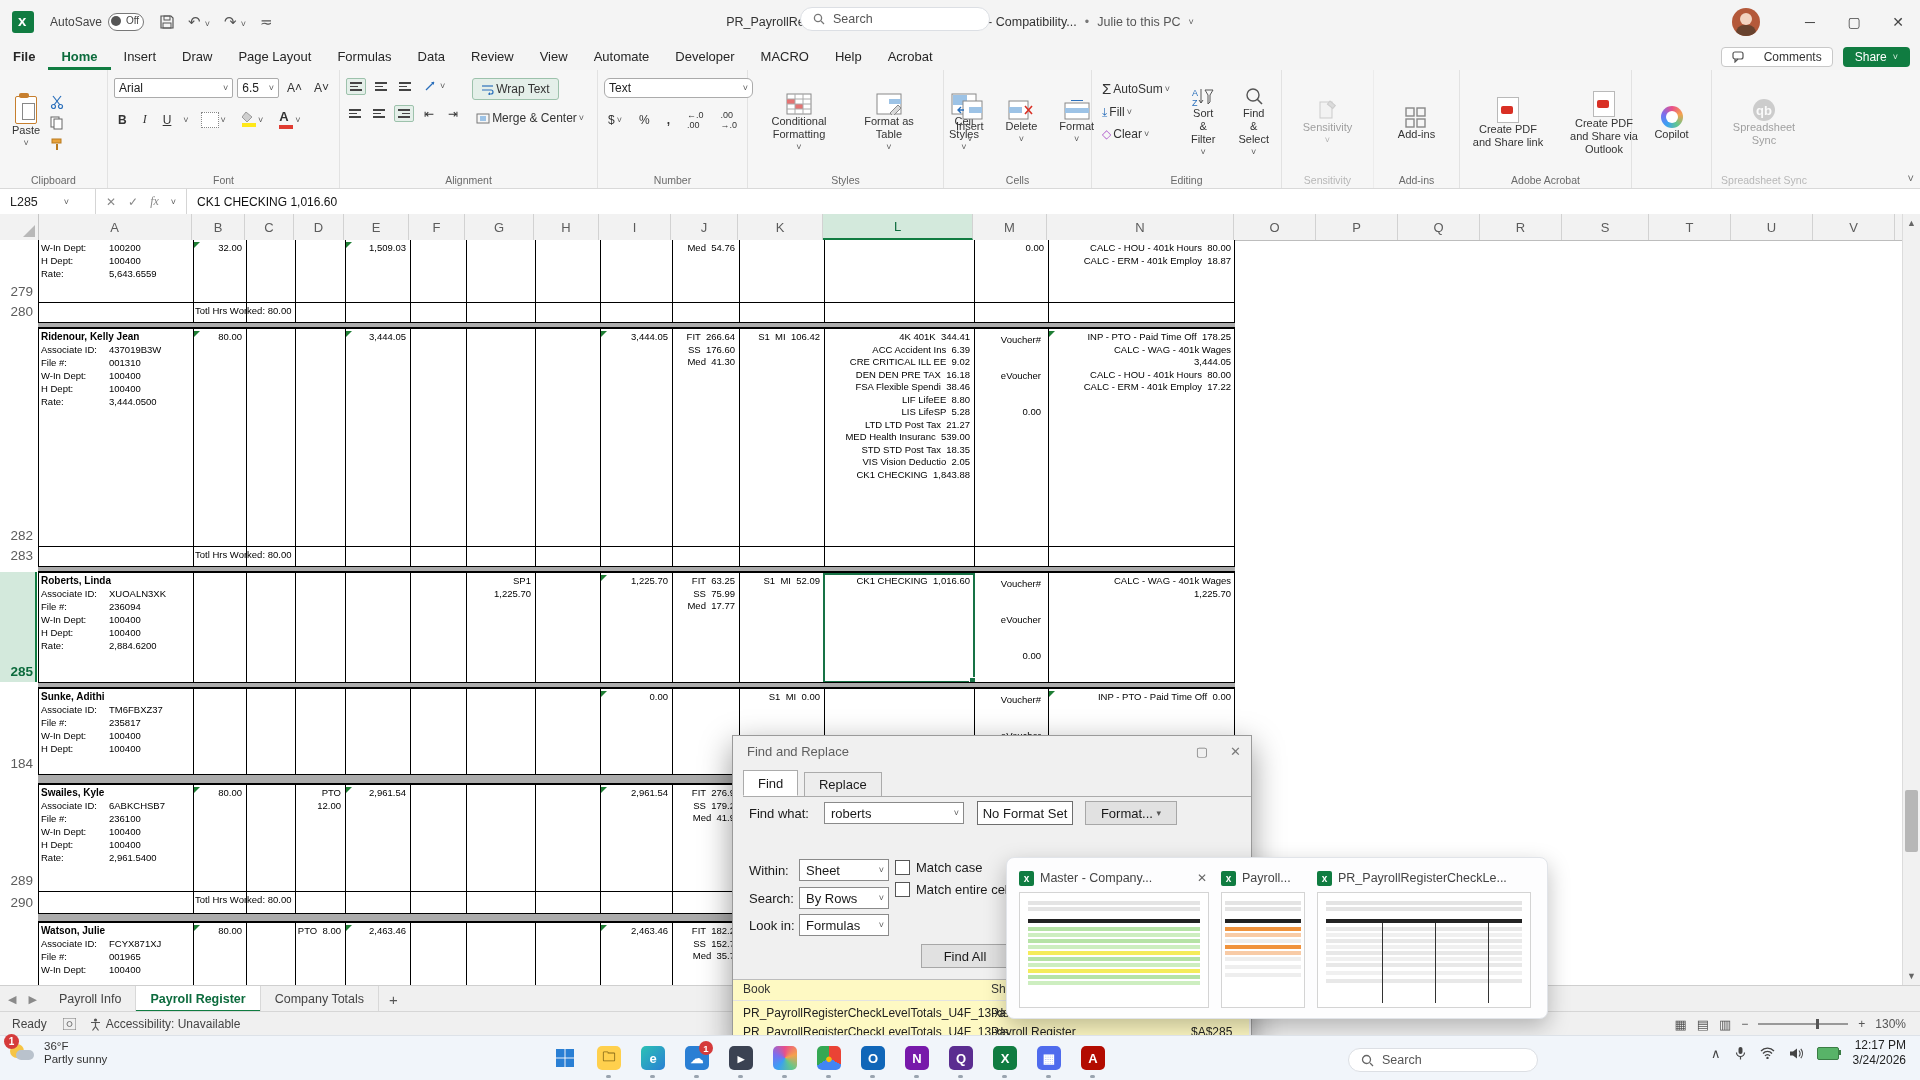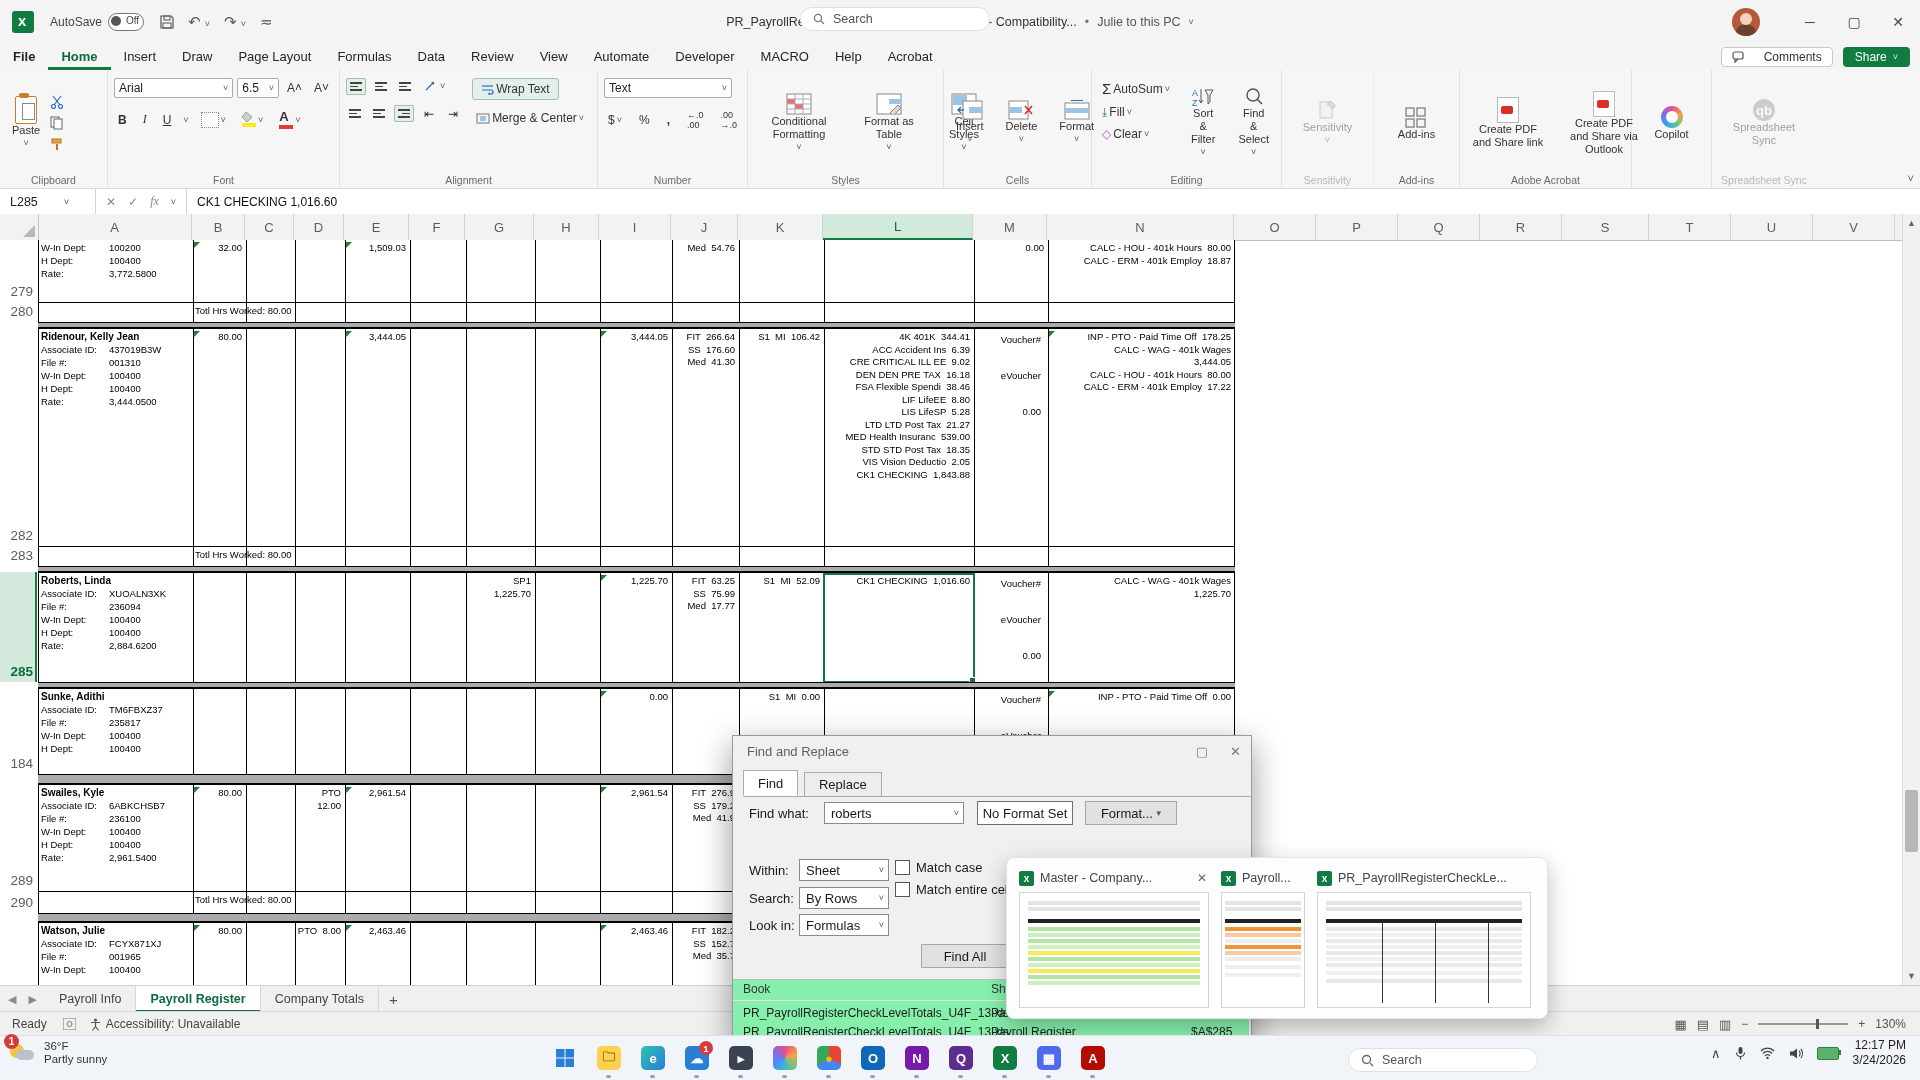--- a/index.html
+++ b/index.html
@@ -109,21 +109,21 @@
   #dlg-btns{position:absolute;right:10px;top:8px;display:flex;gap:22px;color:#7a7a7a;font-size:13px;}
   .dtabs{position:relative;height:26px;margin:4px 0 0 10px;border-bottom:1px solid #ababab;}
   .dtab{position:relative;display:inline-block;padding:4px 14px;border:1px solid #ababab;border-bottom:none;background:#ededed;margin-right:2px;top:1px;font-size:13px;}
   .dtab.active{background:#fff;padding-top:5px;top:0;border-bottom:1px solid #fff;}
   .dl{position:absolute;font-size:13px;color:#1a1a1a;}
   .dcombo{position:absolute;background:#fff;border:1px solid #8a8a8a;height:22px;box-sizing:border-box;font-size:13px;display:flex;align-items:center;justify-content:space-between;padding:0 4px 0 6px;}
   .dbtn{position:absolute;background:#e1e1e1;border:1px solid #a7a7a7;height:24px;box-sizing:border-box;display:flex;align-items:center;justify-content:center;font-size:13px;}
   .nofmt{position:absolute;background:#fff;border:1px solid #6e6e6e;height:24px;box-sizing:border-box;display:flex;align-items:center;justify-content:center;font-size:13px;}
   .dcheck{position:absolute;display:flex;align-items:center;gap:6px;font-size:13px;white-space:nowrap;}
   .cbx{width:13px;height:13px;border:1px solid #555;background:#fff;flex:0 0 auto;}
-  #dlg-results{position:absolute;left:0;top:243px;width:516px;height:69px;background:#86efac;border-top:1px solid #bdbdbd;}
+  #dlg-results{position:absolute;left:0;top:243px;width:516px;height:69px;background:#fef9c3;border-top:1px solid #bdbdbd;}
   .rescol{position:absolute;top:2px;font-size:12px;color:#333;}
   .resrow{position:absolute;font-size:12px;color:#222;white-space:nowrap;}
   #dlg-results .hdrline{position:absolute;left:0;right:0;top:20px;height:1px;background:#e3e3e3;}
   
   #popup{position:absolute;left:1006px;top:857px;width:542px;height:162px;background:#fdfdfe;border:1px solid #e1e4e9;border-radius:8px;box-shadow:0 8px 22px rgba(0,0,0,.25);z-index:60;display:flex;gap:12px;padding:10px 12px;box-sizing:border-box;}
   .pcard{display:flex;flex-direction:column;}
   .pchead{display:flex;align-items:center;gap:6px;font-size:12.5px;color:#444;height:20px;white-space:nowrap;overflow:hidden;}
   .mini-xl{width:15px;height:15px;background:#107c41;border-radius:2px;color:#fff;font-size:10px;font-weight:bold;display:flex;align-items:center;justify-content:center;flex:0 0 auto;}
   .pthumb{margin-top:4px;background:#fff;border:1px solid #d4d4d4;position:relative;overflow:hidden;flex:1;}
   .pclose{margin-left:auto;color:#666;font-size:12px;padding:0 2px;}
@@ -360,21 +360,21 @@
               </svg>
               <span>Merge &amp; Center</span>
               <span class="car">˅</span>
             </div>
         </div>
       </div>
       <div class="glabel">Alignment</div>
     </div>
 
     <div class="rgroup" style="width:150px;">
-      <div class="combo" style="width:128px;margin-top:4px;">
+      <div class="combo" style="width:149px;margin-top:4px;border-radius:6px;">
           <span>Text</span>
           <span class="car">˅</span>
         </div>
       <div class="grow" style="margin-top:10px;gap:9px;">
         <span class="smbtn">$ <span class="car">˅</span></span>
         <span class="smbtn">%</span>
         <span class="smbtn" style="font-weight:bold;">,</span>
         <span class="smbtn" style="font-size:9px;">←.0<br>.00</span>
         <span class="smbtn" style="font-size:9px;">.00<br>→.0</span>
       </div>
@@ -632,21 +632,21 @@
           <div class="vline" style="left: 496px;"></div>
           <div class="vline" style="left: 561px;"></div>
           <div class="vline" style="left: 633px;"></div>
           <div class="vline" style="left: 700px;"></div>
           <div class="vline" style="left: 785px;"></div>
           <div class="vline" style="left: 935px;"></div>
           <div class="vline" style="left: 1009px;"></div>
           <div class="acell">
             <div class="il"><span class="l">W-In Dept:</span><span class="v">100200</span></div>
             <div class="il"><span class="l">H Dept:</span><span class="v">100400</span></div>
-            <div class="il"><span class="l">Rate:</span><span class="v">3,772.5800</span></div>
+            <div class="il"><span class="l">Rate:</span><span class="v">5,643.6559</span></div>
           </div>
           <div class="cell" style="left: 154px; width: 53px;">
             <div class="tri"></div>
             <div class="ln">32.00</div>
           </div>
           <div class="cell" style="left: 306px; width: 65px; padding-left: 8px;">
             <div class="tri"></div>
             <div class="ln">1,509.03</div>
           </div>
           <div class="cell" style="left: 633px; width: 67px;">

